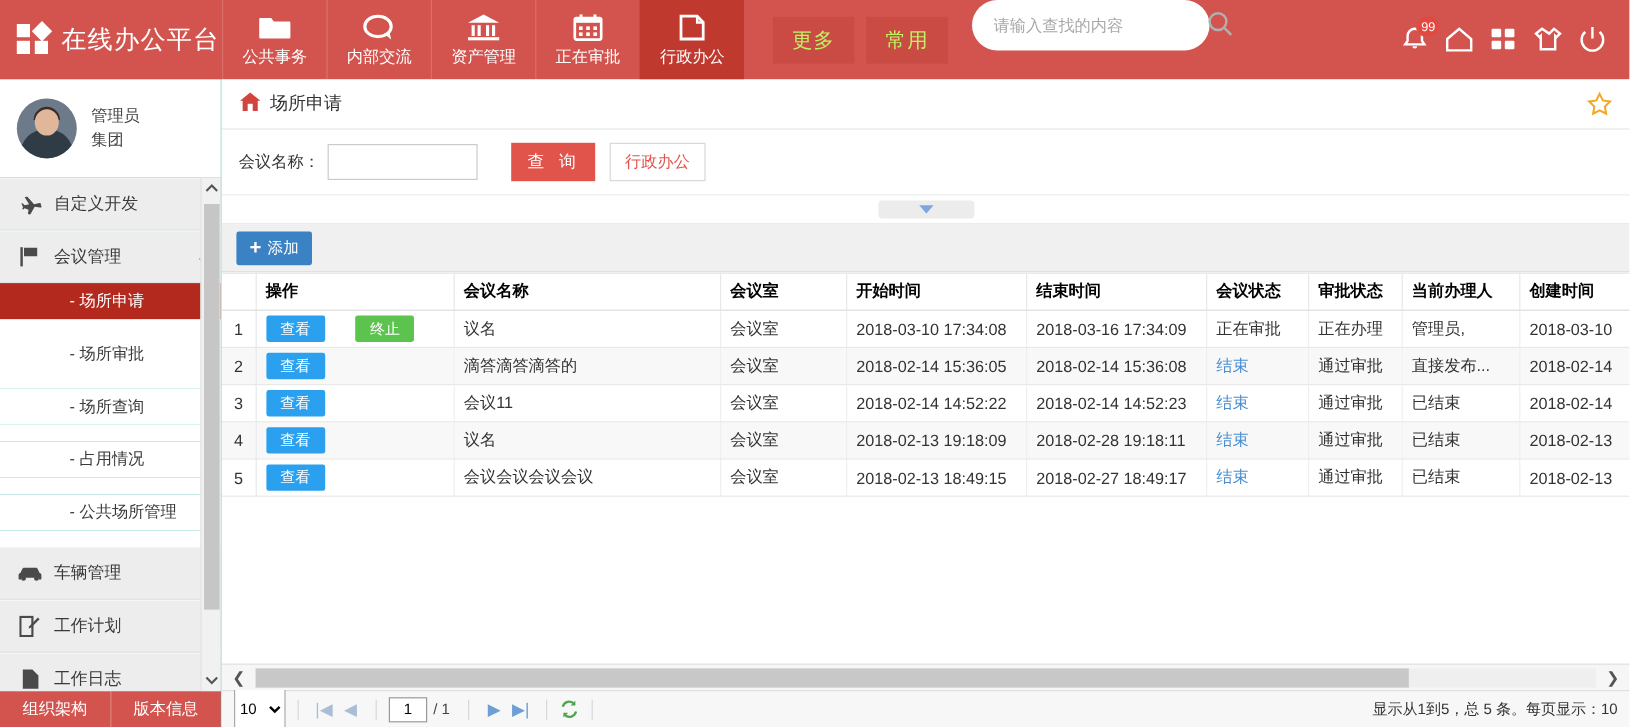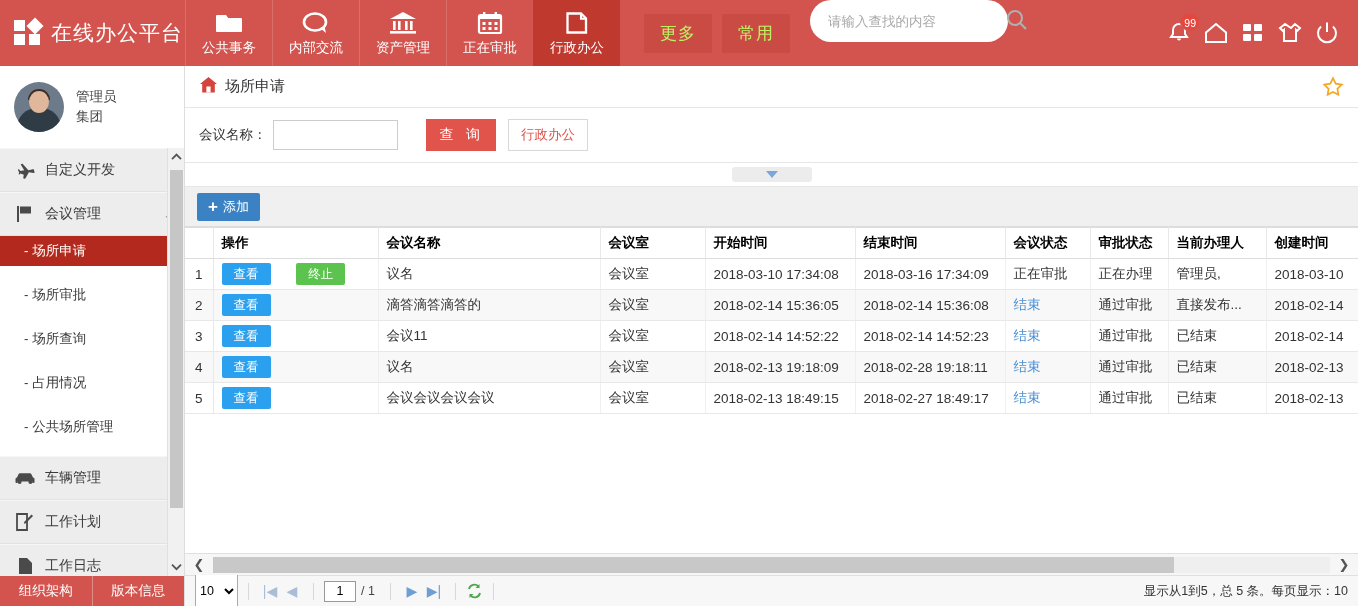--- a/index.html
+++ b/index.html
@@ -79,21 +79,21 @@
   .menu { }
   .mitem {
     height:44px; display:flex; align-items:center; gap:9px; padding:0 10px 0 14px;
     background:#ededed; border-bottom:1px solid #e2e2e2; border-top:1px solid #f6f6f6;
     cursor:pointer; font-size:14px; color:#3a3a3a;
   }
   .mitem .micon { width:22px; display:flex; justify-content:center; color:#4a4a4a; }
   .mitem .mlabel { flex:1; }
   .mitem .chev { color:#9a9a9a; font-size:13px; }
   .subitem {
-    height:30px; display:flex; align-items:center; padding-left:24px; font-size:13.5px;
+    height:30px; display:flex; align-items:center; padding-left:58px; font-size:13.5px;
     color:#3a3a3a; background:#fff; cursor:pointer;
   }
   .subitem.active { background:#b4291d; color:#fff; }
   .sub-pad { height:14px; background:#fff; }
 
   .sb-scroll {
     position:absolute; right:0; top:0; bottom:0; width:17px; background:#f1f1f1;
     border-left:1px solid #e0e0e0; display:flex; flex-direction:column; align-items:center;
     justify-content:space-between; z-index:3;
   }

